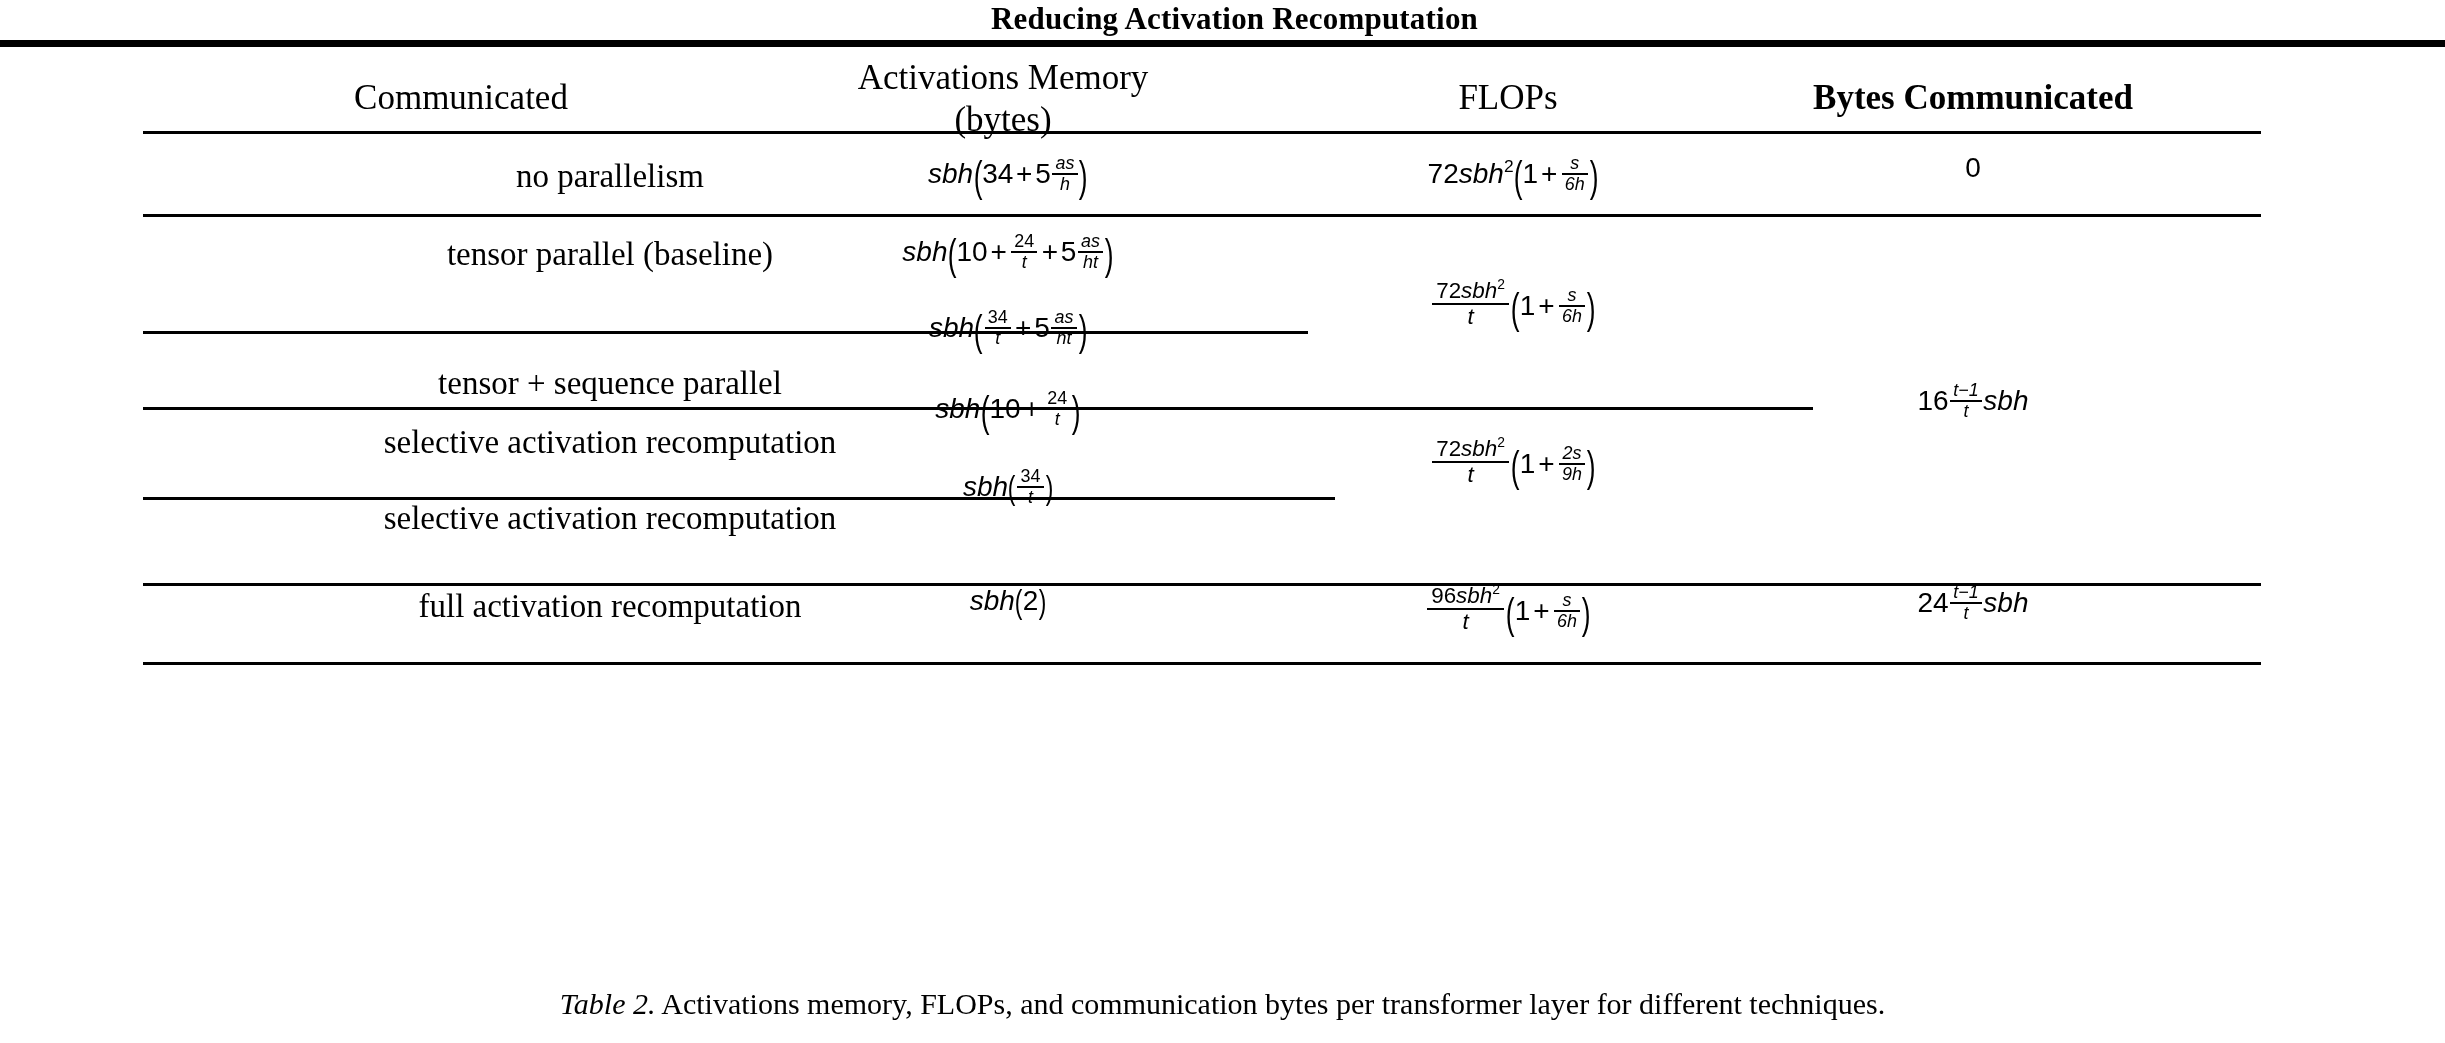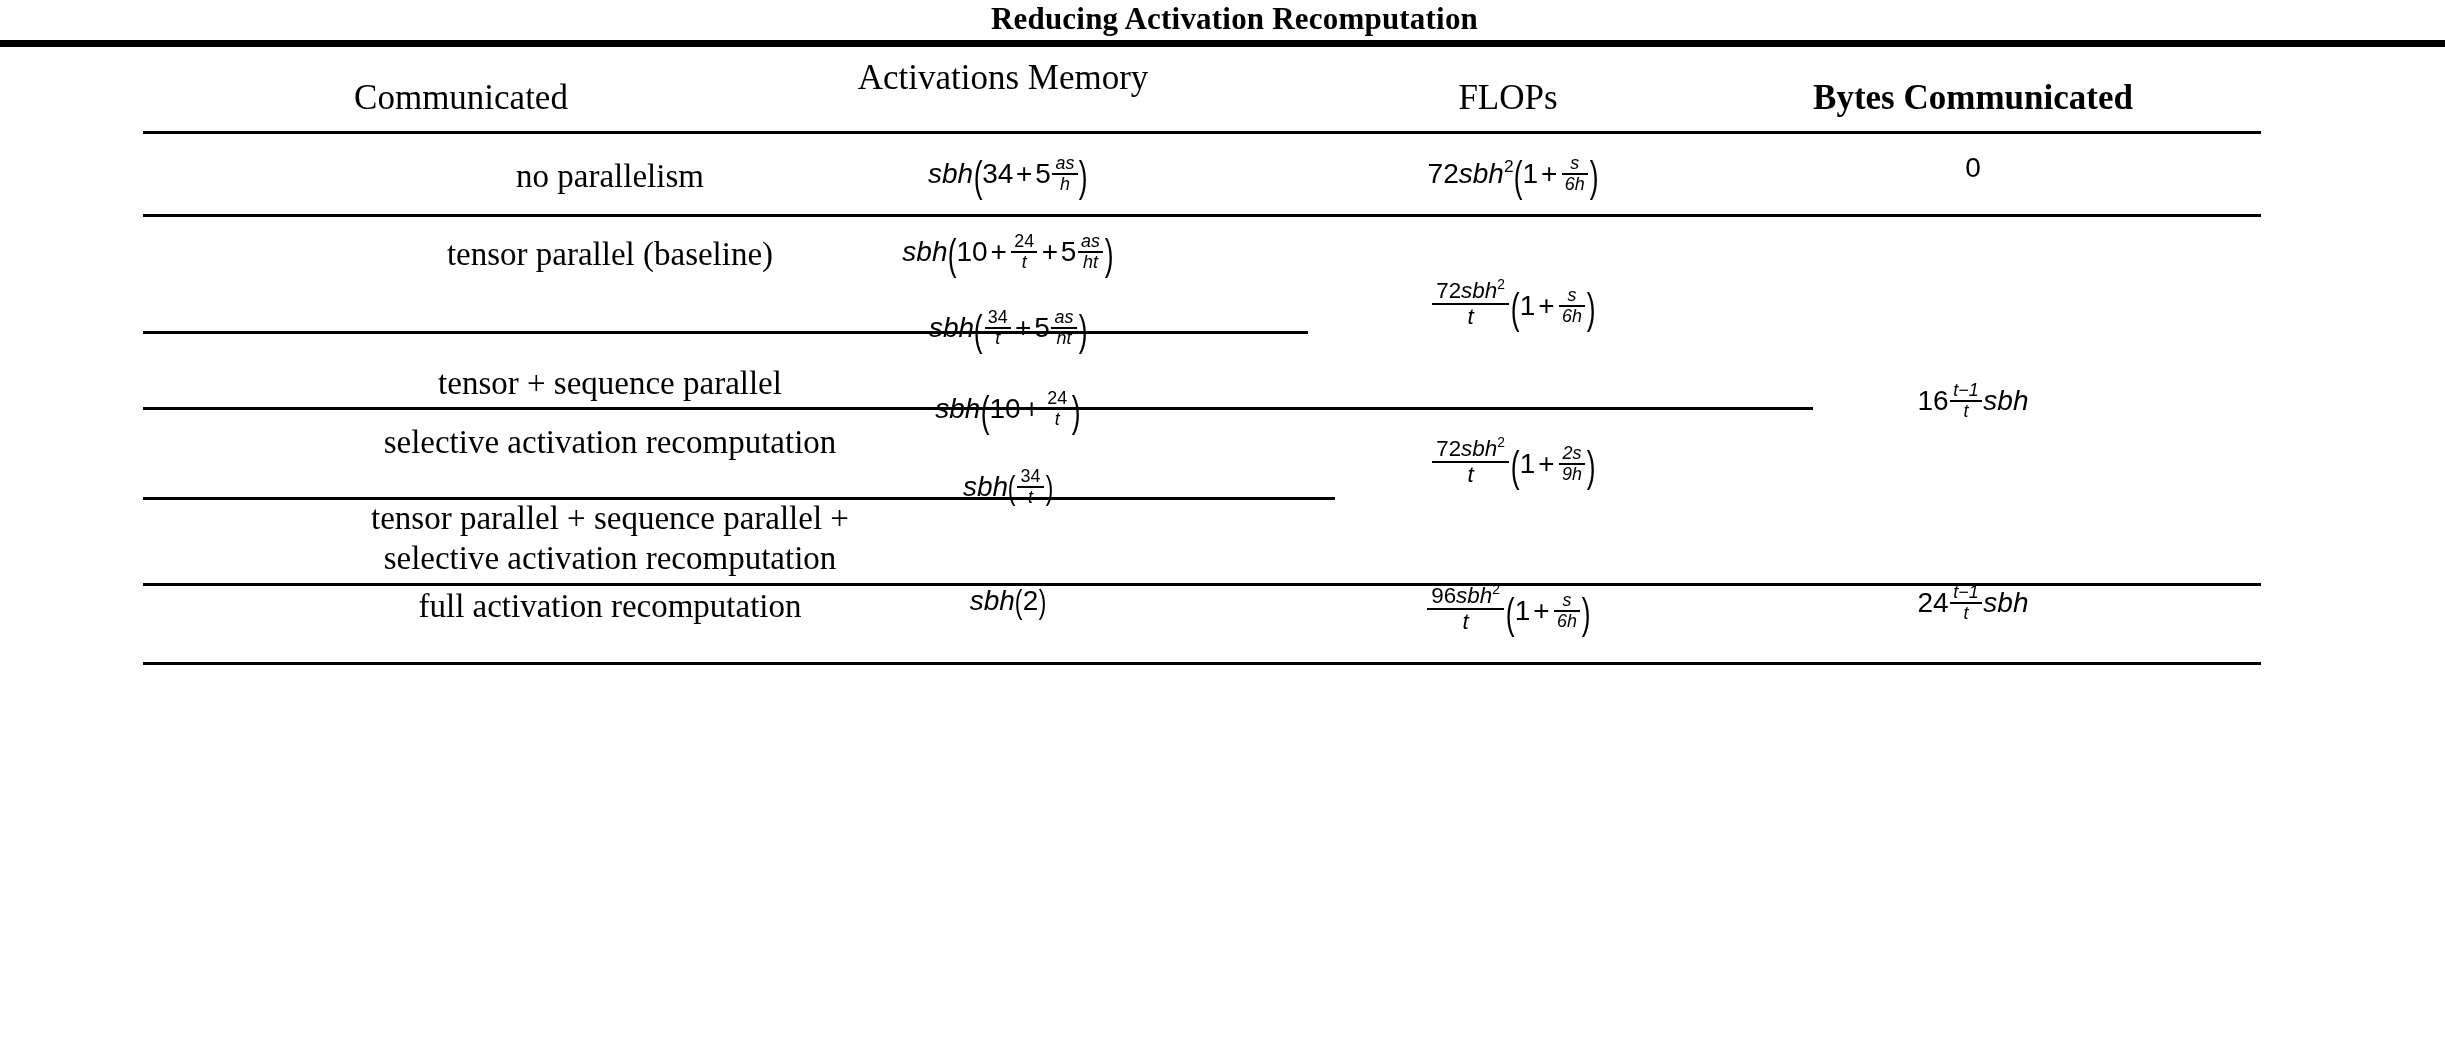--- a/index.html
+++ b/index.html
@@ -195,38 +195,38 @@
     <div class="rule mid1 r-row2"></div>
     <div class="rule mid2 r-row3"></div>
     <div class="rule mid3 r-row4"></div>
     <div class="rule full r-row5"></div>
     <div class="rule full r-row6"></div>
 
     <div class="hdr hdr-config">Communicated</div>
 
     <div class="hdr hdr-mem">
       <div>Activations Memory</div>
+      <div>(bytes)</div>
     </div>
 
     <div class="hdr hdr-flops">FLOPs</div>
 
     <div class="hdr hdr-bytes">Bytes Communicated</div>
 
     <div class="cfg cfg-1">no parallelism</div>
 
     <div class="cfg cfg-2">tensor parallel (baseline)</div>
 
     <div class="cfg cfg-3">tensor + sequence parallel</div>
 
     <div class="cfg cfg-4">
       <div>selective activation recomputation</div>
     </div>
 
     <div class="cfg cfg-5">
-      <div>tensor parallel + sequence parallel +</div>
       <div>selective activation recomputation</div>
     </div>
 
     <div class="cfg cfg-6">full activation recomputation</div>
 
     <div class="math mem-1">
       <span class="var">sbh</span><span class="paren">(</span><span class="up">34</span><span class="op">+</span><span class="up">5</span><span class="frac"><span class="num">as</span><span class="den">h</span></span><span class="paren">)</span>
     </div>
 
     <div class="math mem-2">
@@ -272,14 +272,17 @@
     <div class="math byt-2">
       <span class="up">16</span><span class="frac"><span class="num">t−1</span><span class="den">t</span></span><span class="var">sbh</span>
     </div>
 
     <div class="math byt-3">
       <span class="up">24</span><span class="frac"><span class="num">t−1</span><span class="den">t</span></span><span class="var">sbh</span>
     </div>
 
   </div>
 
+  <div class="caption">
+    <span class="cap-label">Table 2.</span><span> Activations memory, FLOPs, and communication bytes per transformer layer for different techniques.</span>
+  </div>
 
 </div>
 
 </body></html>

